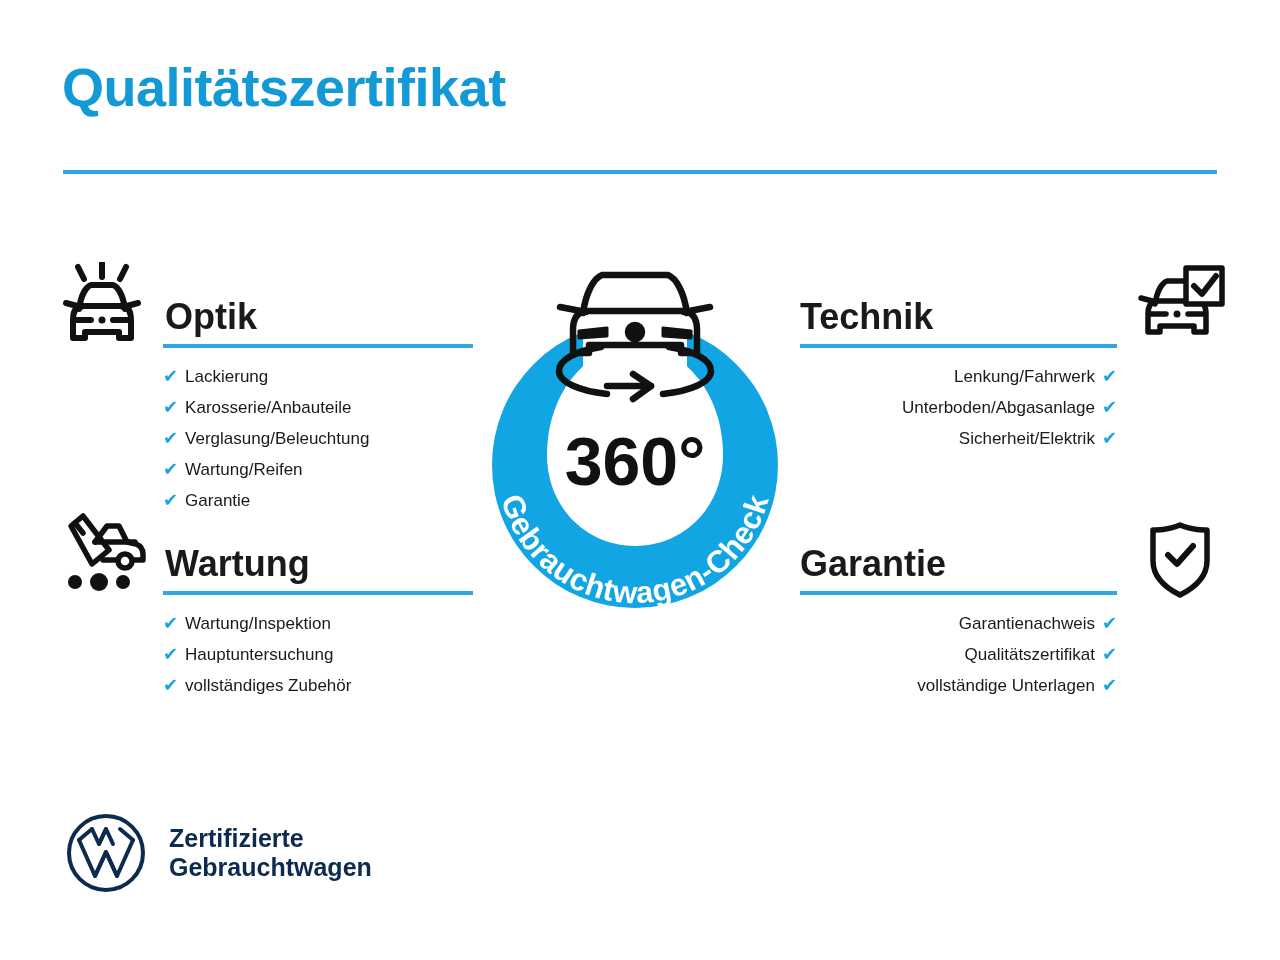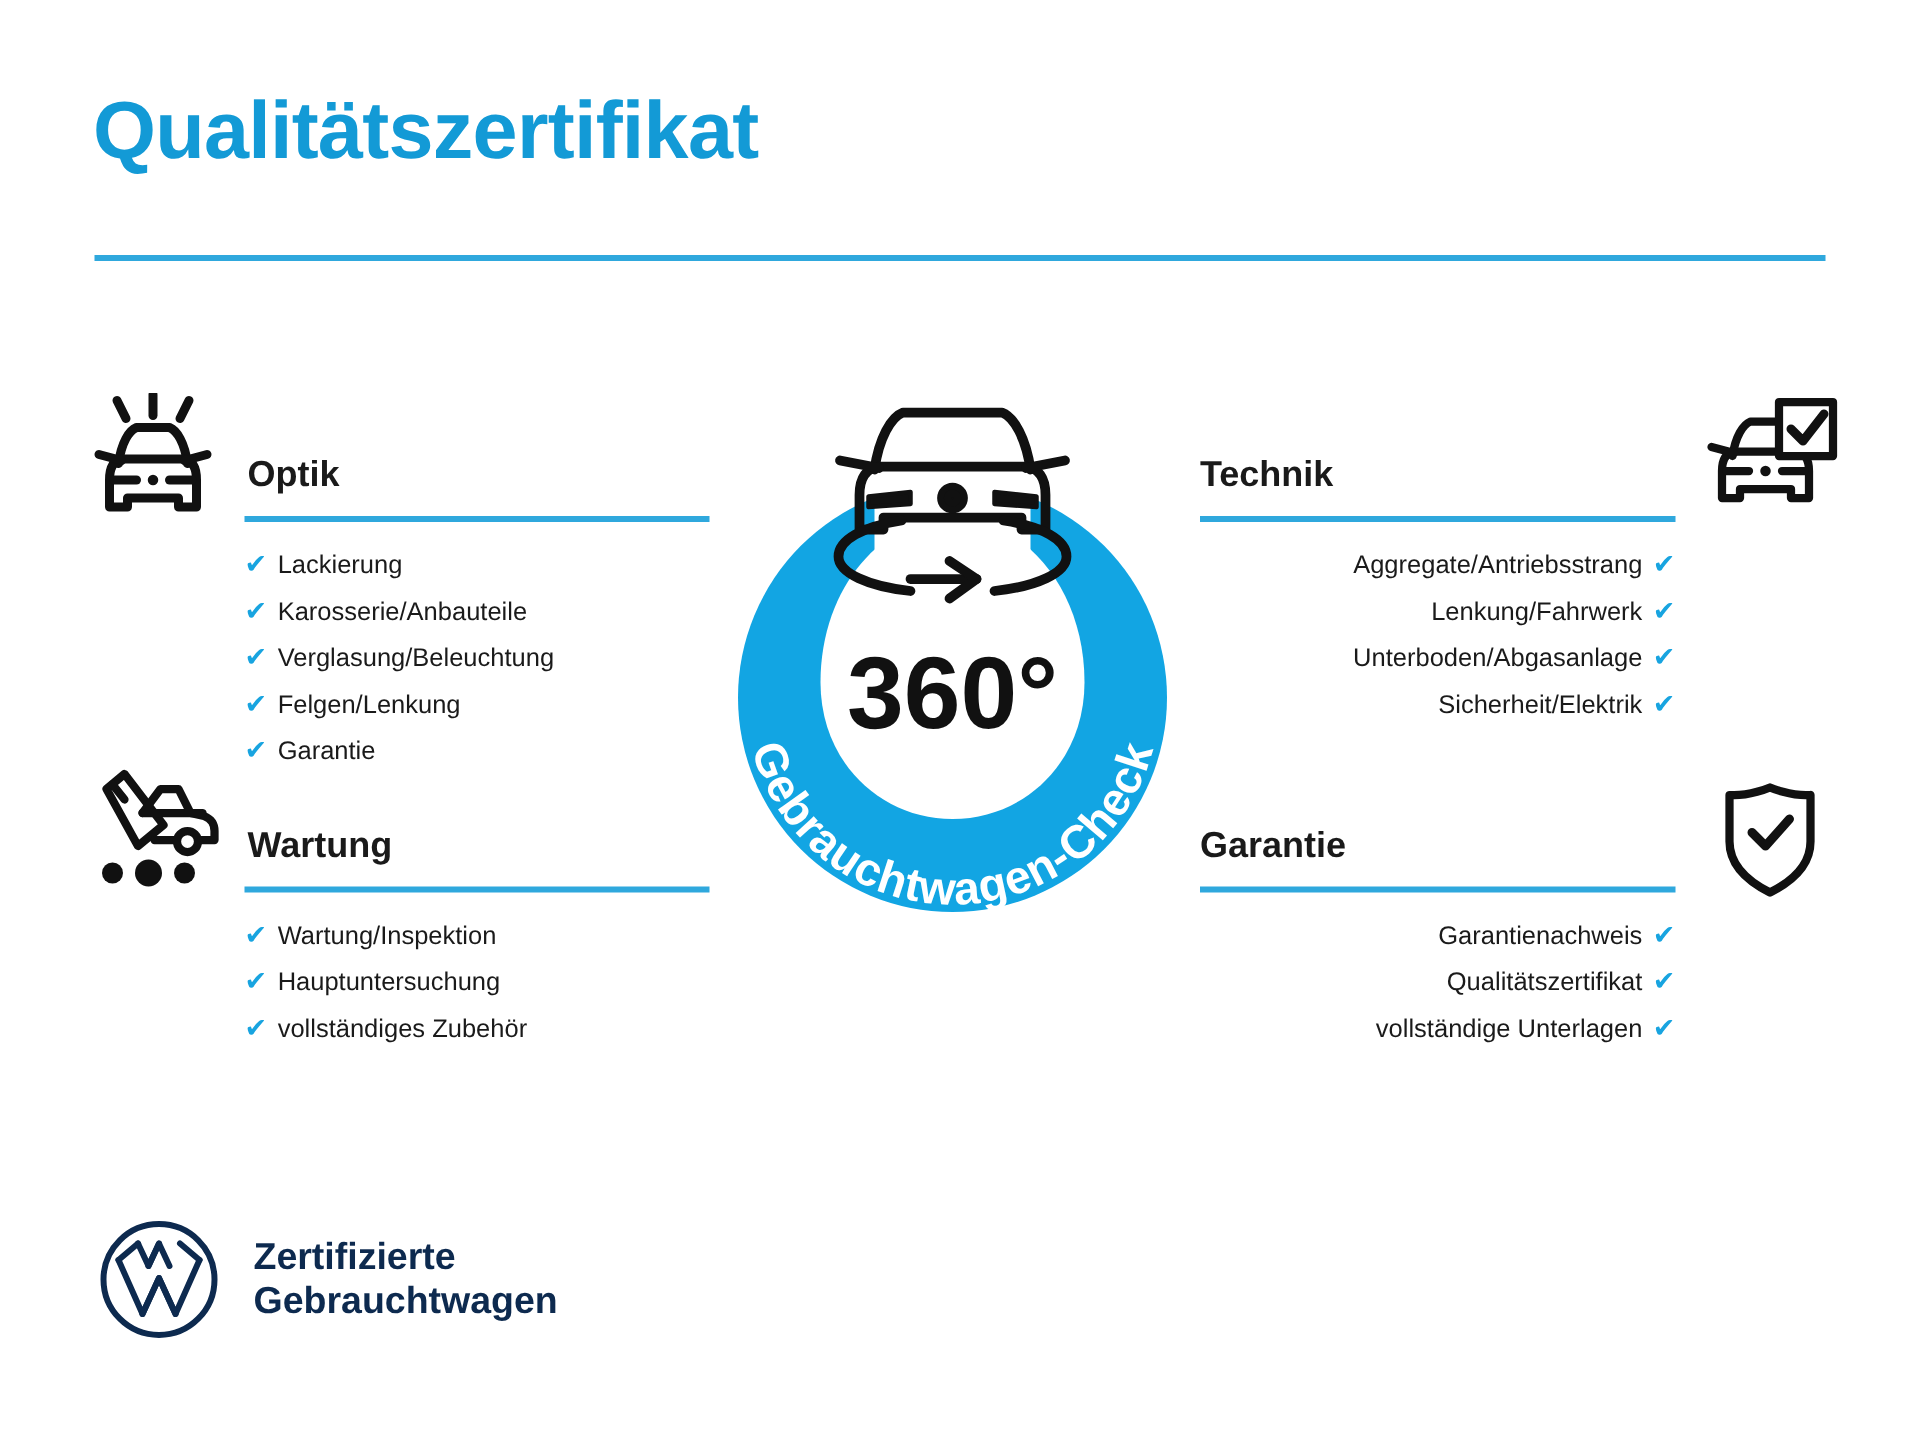--- a/index.html
+++ b/index.html
@@ -40,21 +40,21 @@
 
   
   .section {
     position: absolute;
   }
   .sec-head {
     position: relative;
     height: 48px;
   }
   .sec-title {
-    font-size: 24px;
+    font-size: 36px;
     font-weight: bold;
     color: #1a1a1a;
     line-height: 34px;
     white-space: nowrap;
   }
   .sec-underline {
     position: absolute;
     left: 0;
     bottom: 0;
     width: 100%;
@@ -152,21 +152,21 @@
 
 <div class="section col-left" style="left:163px; top:300px; width:310px;">
   <div class="sec-head">
     <div class="sec-title">Optik</div>
     <div class="sec-underline"></div>
   </div>
   <ul class="sec-list">
     <li><span class="chk">✔</span><span>Lackierung</span></li>
     <li><span class="chk">✔</span><span>Karosserie/Anbauteile</span></li>
     <li><span class="chk">✔</span><span>Verglasung/Beleuchtung</span></li>
-    <li><span class="chk">✔</span><span>Felgen/Lenkung</span></li>
+    <li><span class="chk">✔</span><span>Wartung/Reifen</span></li>
     <li><span class="chk">✔</span><span>Garantie</span></li>
   </ul>
 </div>
 
 <div class="icon-box" style="left:57px; top:512px; width:92px; height:82px;">
   <svg width="92" height="82" viewBox="0 0 92 82" fill="none" stroke="#111" stroke-width="5.5" stroke-linecap="round" stroke-linejoin="round">
 
     <path d="M14 14 L26 4 L52 38 L35 52 Z"></path>
     <line x1="18" y1="11" x2="26" y2="21"></line>
 
@@ -206,21 +206,20 @@
     <polyline points="60,22 68,30 82,12" stroke-width="6"></polyline>
   </svg>
 </div>
 
 <div class="section col-right" style="left:800px; top:300px; width:317px;">
   <div class="sec-head">
     <div class="sec-title">Technik</div>
     <div class="sec-underline"></div>
   </div>
   <ul class="sec-list">
-    <li><span>Aggregate/Antriebsstrang</span><span class="chk">✔</span></li>
     <li><span>Lenkung/Fahrwerk</span><span class="chk">✔</span></li>
     <li><span>Unterboden/Abgasanlage</span><span class="chk">✔</span></li>
     <li><span>Sicherheit/Elektrik</span><span class="chk">✔</span></li>
   </ul>
 </div>
 
 <div class="icon-box" style="left:1147px; top:521px; width:66px; height:78px;">
   <svg width="66" height="78" viewBox="0 0 66 78" fill="none" stroke="#111" stroke-width="5.5" stroke-linecap="round" stroke-linejoin="round">
     <path d="M33 4 C33 4 47 10 60 9 L60 40 C60 58 45 68 33 74 C21 68 6 58 6 40 L6 9 C19 10 33 4 33 4 Z"></path>
     <polyline points="21,34 30,43 46,25" stroke-width="6"></polyline>

